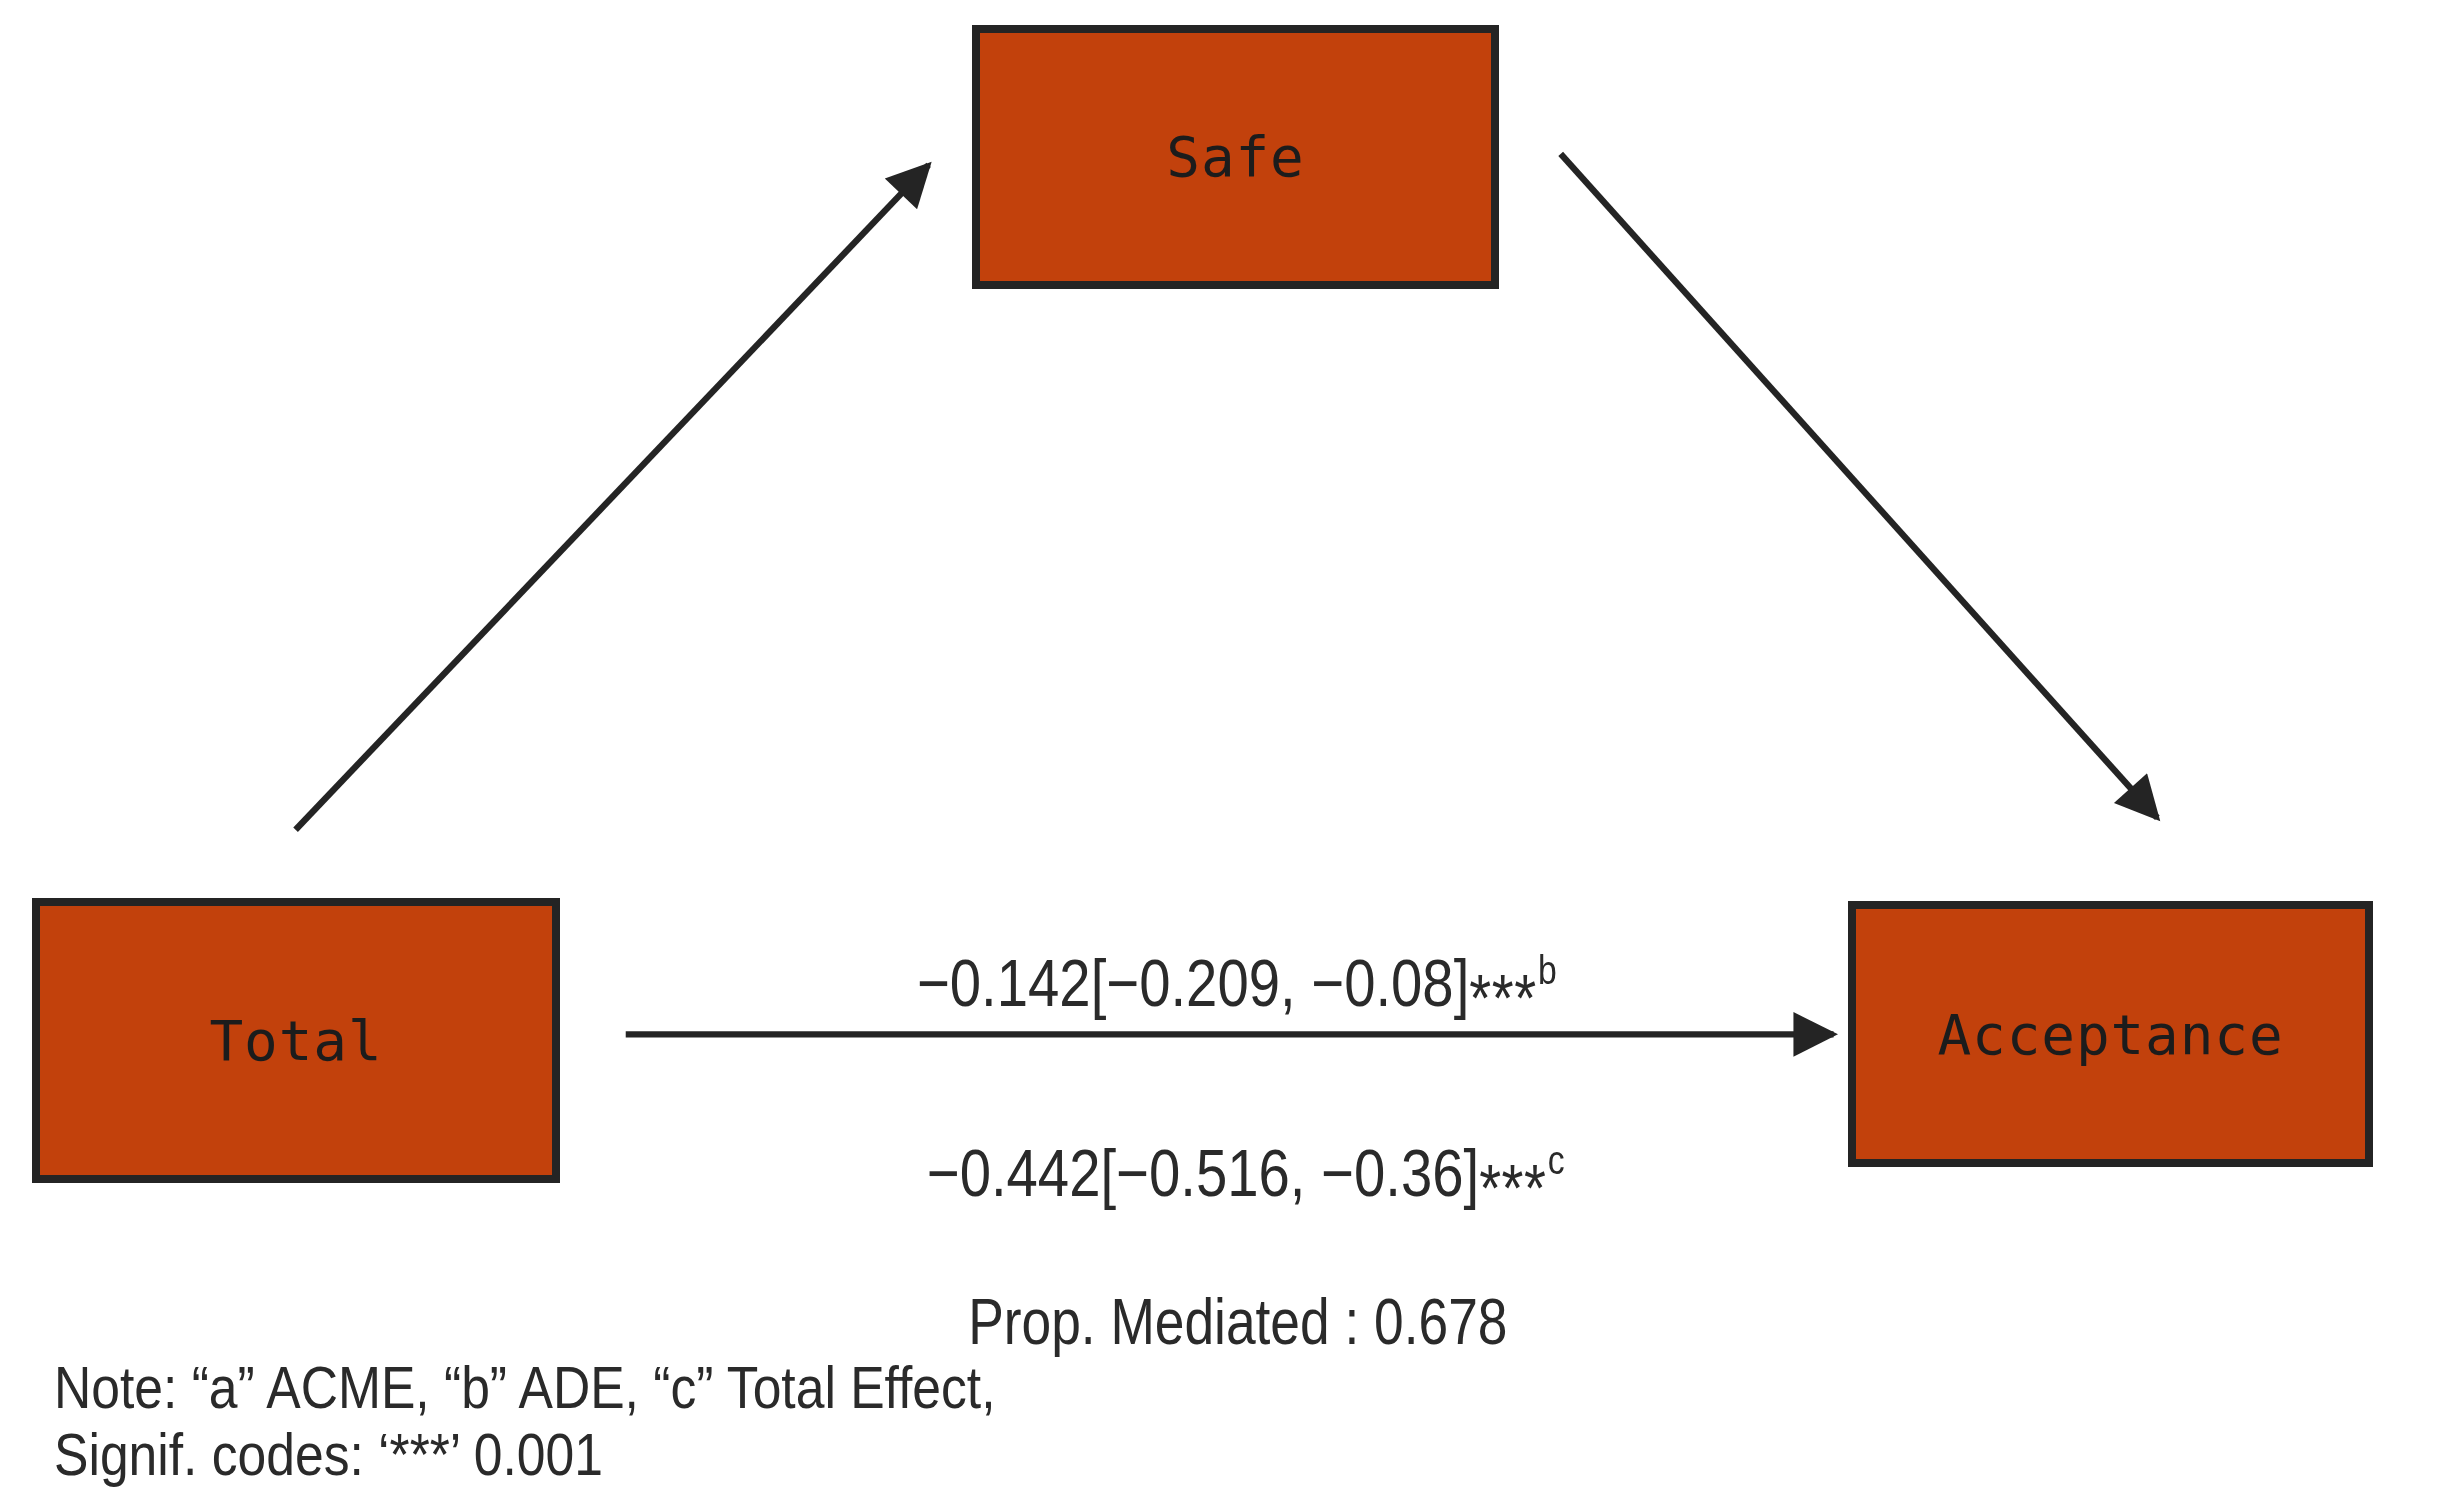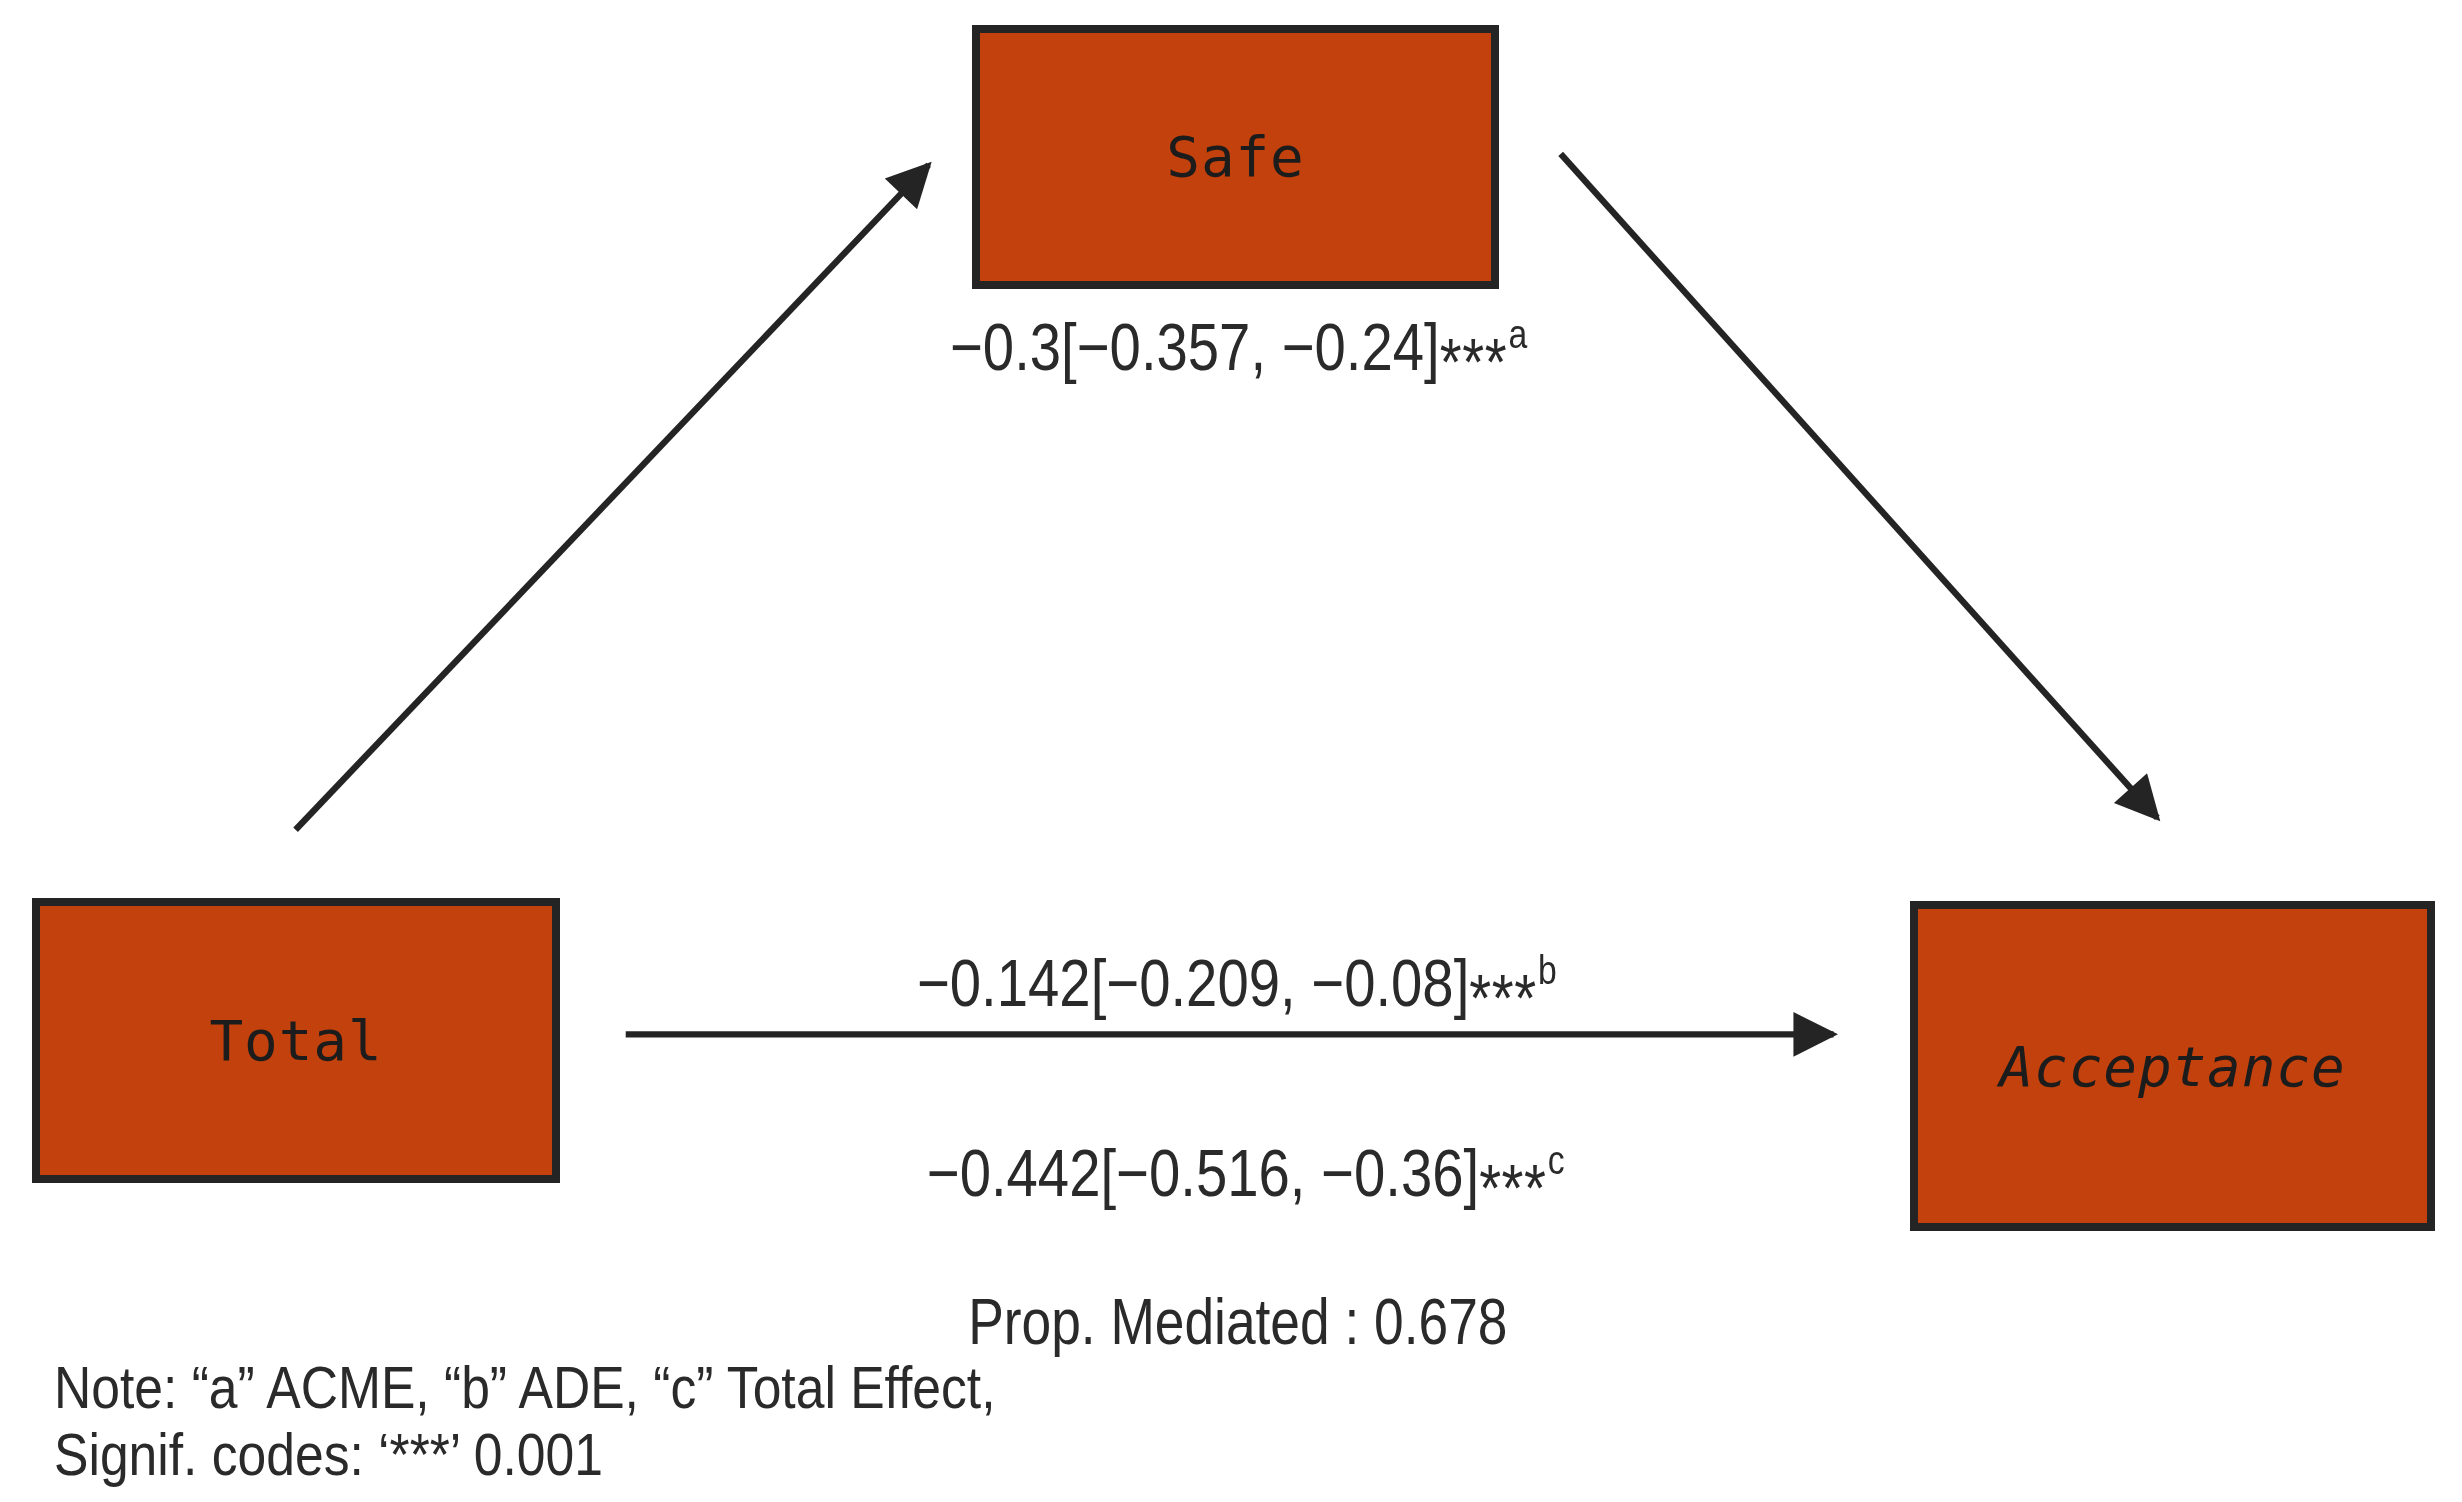--- a/index.html
+++ b/index.html
@@ -29,21 +29,21 @@
     display: flex;
     align-items: center;
     justify-content: center;
     font-family: "DejaVu Sans Mono", "Liberation Mono", monospace;
     font-size: 56px;
     letter-spacing: 0.9px;
     color: #1c1c1c;
   }
   .node-safe       { left: 972px; top: 24.6px;  width: 527px; height: 264px; }
   .node-height     { left: 32px;   top: 898px; width: 528px; height: 285px; }
-  .node-acceptance { left: 1910px; top: 901px; width: 525px; height: 330px; font-style: italic; }
+  .node-acceptance { left: 1848px; top: 901px; width: 525px; height: 266px; }
 
   .coef {
     position: absolute;
     width: 1455px;
     text-align: center;
     font-size: 67px;
     line-height: 1;
     white-space: nowrap;
     color: #2a2a2a;
   }
@@ -120,25 +120,20 @@
   </div>
 
   <div class="node node-height">
     <span>Total</span>
   </div>
 
   <div class="node node-acceptance">
     <span>Acceptance</span>
   </div>
 
-  <div class="coef coef-acme">
-    <span class="squeeze">
-      <span>−0.3[−0.357, −0.24]</span><span class="stars">***</span><span class="sup">a</span>
-    </span>
-  </div>
 
   <div class="coef coef-ade">
     <span class="squeeze">
       <span>−0.142[−0.209, −0.08]</span><span class="stars">***</span><span class="sup">b</span>
     </span>
   </div>
 
   <div class="coef coef-total">
     <span class="squeeze">
       <span>−0.442[−0.516, −0.36]</span><span class="stars">***</span><span class="sup">c</span>

